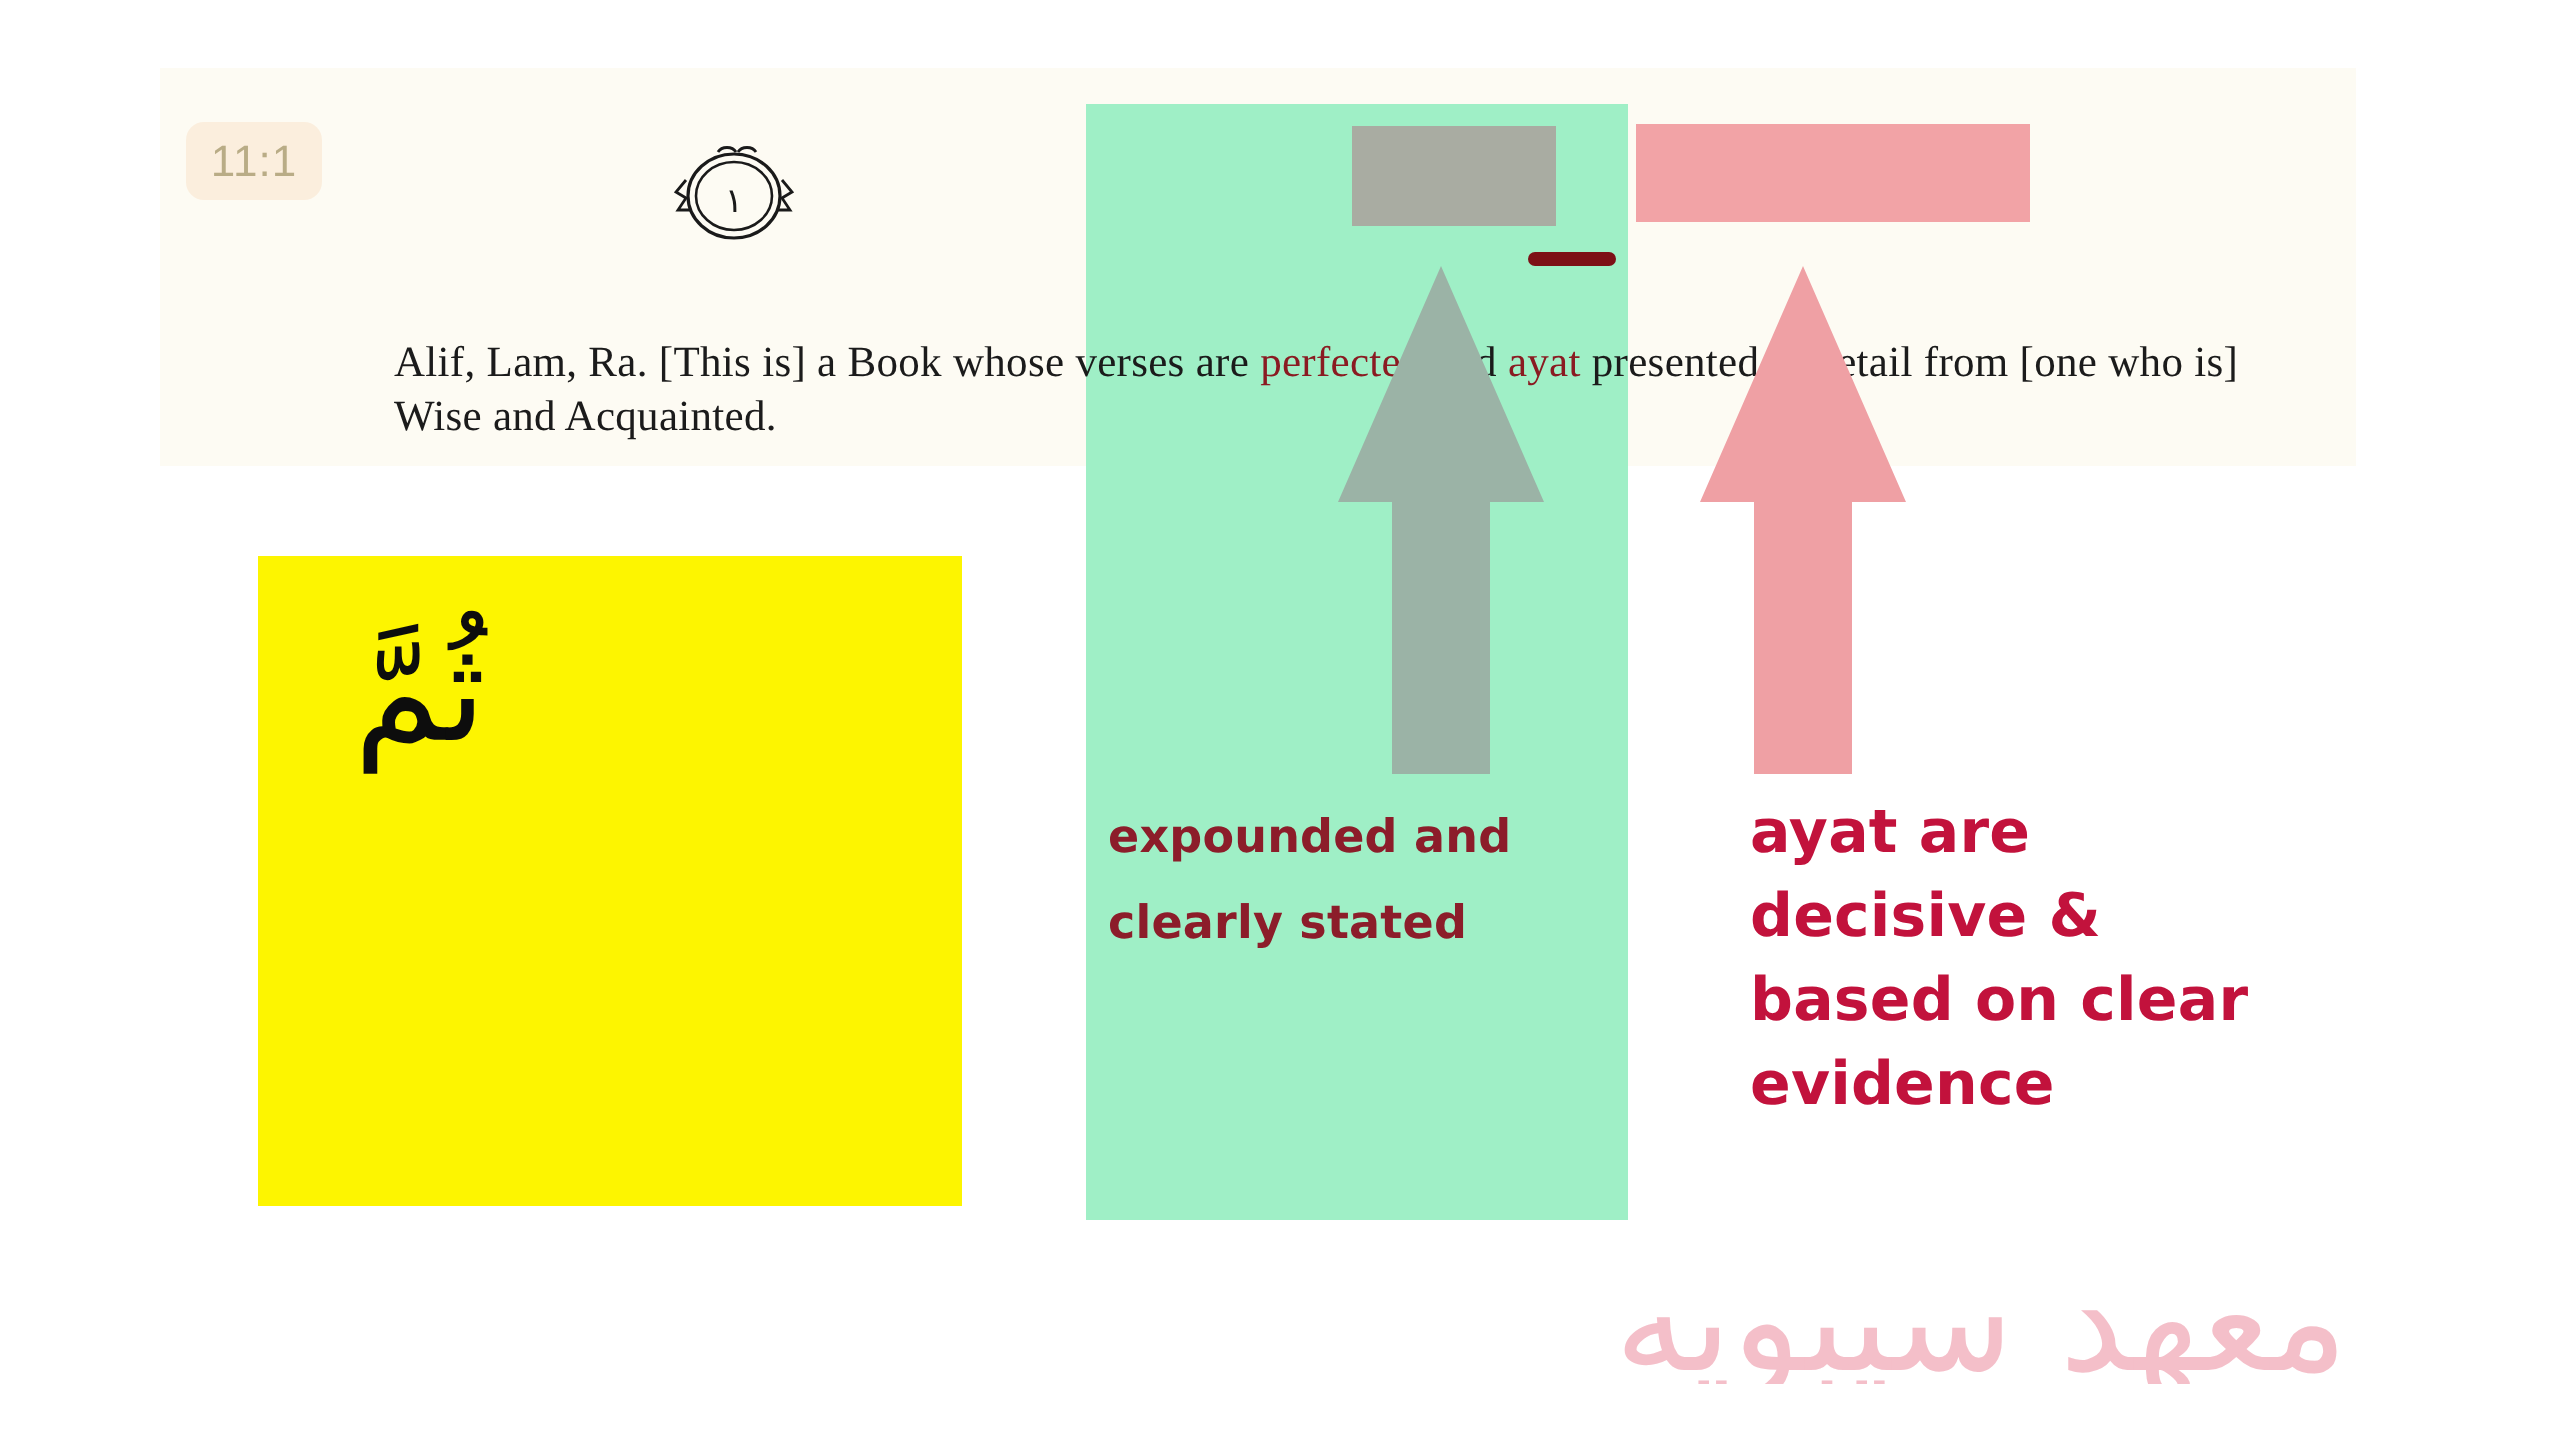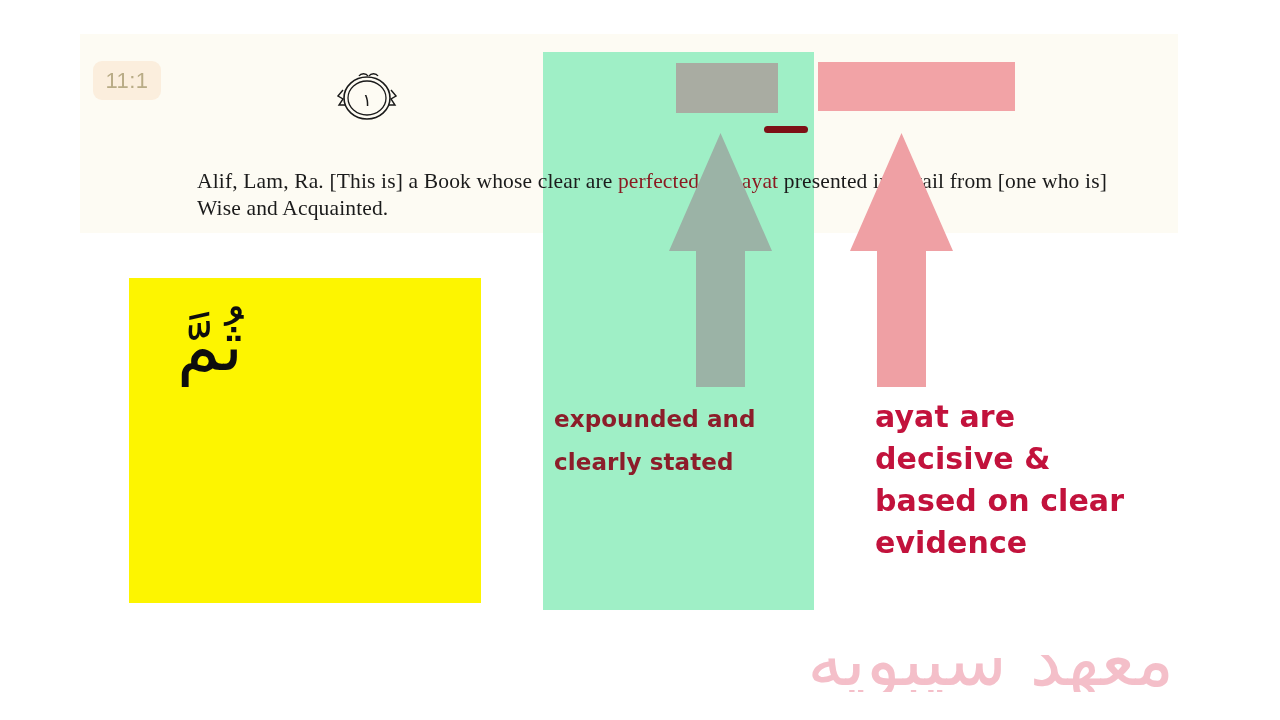--- a/index.html
+++ b/index.html
@@ -245,21 +245,21 @@
       <ellipse cx="30" cy="26" rx="23" ry="21" fill="none" stroke="#1a1a1a" stroke-width="1.6"></ellipse>
       <ellipse cx="30" cy="26" rx="19" ry="17" fill="none" stroke="#1a1a1a" stroke-width="1.3"></ellipse>
       <path d="M6 18 L1 24 L6 27 L2 33 L8 33" fill="none" stroke="#1a1a1a" stroke-width="1.4"></path>
       <path d="M54 18 L59 24 L54 27 L58 33 L52 33" fill="none" stroke="#1a1a1a" stroke-width="1.4"></path>
       <path d="M22 4 a5 4 0 0 1 9 0" fill="none" stroke="#1a1a1a" stroke-width="1.4"></path>
       <path d="M32 4 a5 4 0 0 1 9 0" fill="none" stroke="#1a1a1a" stroke-width="1.4"></path>
       <text x="30" y="34" text-anchor="middle" font-family="DejaVu Sans, sans-serif" font-size="17" fill="#1a1a1a">١</text>
     </svg>
   </div>
 
-  <div class="translation"><span>Alif, Lam, Ra. [This is] a Book whose clear are </span><span class="em-red">perfected</span><span> and </span><span class="em-red">ayat</span><span> presented in detail from [one who is] Wise and Acquainted.</span></div>
+  <div class="translation"><span>Alif, Lam, Ra. [This is] a Book whose verses are </span><span class="em-red">perfected</span><span> and </span><span class="em-red">ayat</span><span> presented in detail from [one who is] Wise and Acquainted.</span></div>
 
   <div class="arrow" style="left:669px; top:133px; width:103px; height:254px;">
     <svg width="103" height="254" viewBox="0 0 103 254">
       <polygon points="51.5,0 103,118 76,118 76,254 27,254 27,118 0,118" fill="#9bb3a6"></polygon>
     </svg>
   </div>
 
   <div class="arrow" style="left:850px; top:133px; width:103px; height:254px;">
     <svg width="103" height="254" viewBox="0 0 103 254">
       <polygon points="51.5,0 103,118 76,118 76,254 27,254 27,118 0,118" fill="#efa0a4"></polygon>

